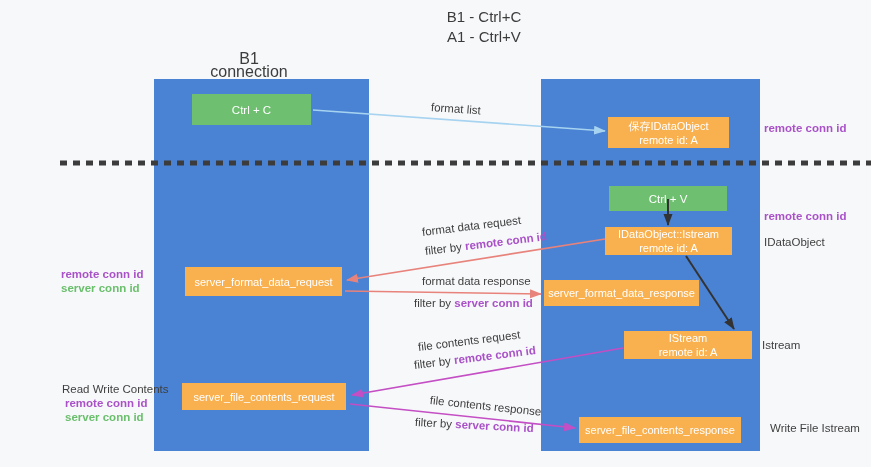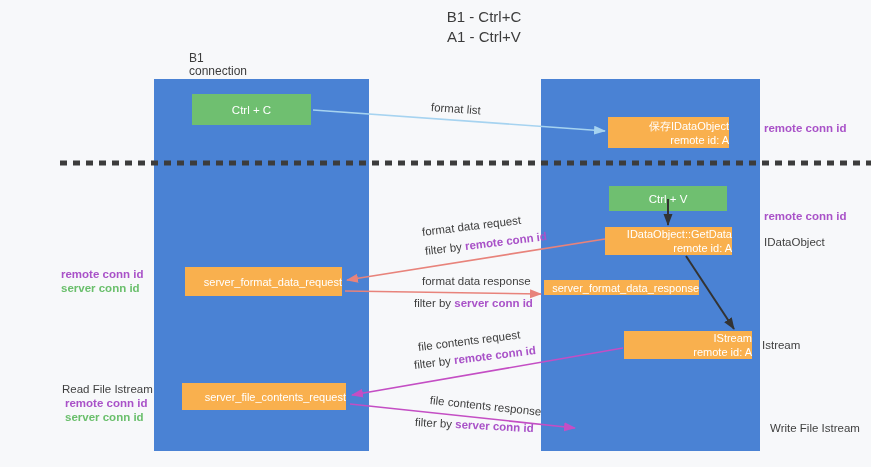--- a/index.html
+++ b/index.html
@@ -16,33 +16,33 @@
   #col-left  { left:120px; width:215px; }
   #col-right { left:507px; width:219px; }
 
   .box {
     position:absolute; z-index:3;
     display:flex; flex-direction:column; align-items:center; justify-content:center;
     color:#fff; text-align:center; font-size:11px; line-height:14px;
     white-space:nowrap;
   }
   .box.green  { background:#6fbf70; }
-  .box.orange { background:#f9b04e;align-items:flex-end; }
+  .box.orange { background:#f9b04e; }
 
   .lbl { position:absolute; z-index:6; font-size:11.5px; white-space:nowrap; color:#3f3f3f; }
   .purple  { color:#a952c8; font-weight:700; }
   .greentx { color:#6abf6c; font-weight:700; }
   .rot-up   { transform:rotate(-7deg); transform-origin:left center; }
   .rot-dn4  { transform:rotate(4deg);  transform-origin:left center; }
   .rot-dn6  { transform:rotate(6deg);  transform-origin:left center; }
   .rot-dn3  { transform:rotate(3deg);  transform-origin:left center; }
 
   .title { position:absolute; left:330px; width:240px; text-align:center;
            font-size:15px; color:#3c3c3c; z-index:2; }
-  .colhead { position:absolute; width:120px; text-align:left; font-size:12px;
+  .colhead { position:absolute; width:120px; text-align:center; font-size:16px;
              line-height:13px; color:#3c3c3c; z-index:2; }
 
   #overlay { position:absolute; left:0; top:0; z-index:5; pointer-events:none; }
 </style>
 </head>
 <body>
 
 <div id="stage">
 
   <div class="title" style="top:8px">B1 - Ctrl+C</div>
@@ -63,48 +63,51 @@
   <div class="box orange" style="left:574px; top:117px; width:121px; height:31px">
     <span>保存IDataObject</span>
     <span>remote id: A</span>
   </div>
 
   <div class="box green" style="left:575px; top:186px; width:118px; height:25px; font-size:11.5px">
     <span>Ctrl + V</span>
   </div>
 
   <div class="box orange" style="left:571px; top:227px; width:127px; height:28px">
-    <span>IDataObject::GetData</span>
+    <span>IDataObject::Istream</span>
     <span>remote id: A</span>
   </div>
 
   <div class="box orange" style="left:151px; top:267px; width:157px; height:29px">
     <span>server_format_data_request</span>
   </div>
 
-  <div class="box orange" style="left:510px; top:280px; width:155px; height:15px">
+  <div class="box orange" style="left:510px; top:280px; width:155px; height:26px">
     <span>server_format_data_response</span>
   </div>
 
   <div class="box orange" style="left:590px; top:331px; width:128px; height:28px">
     <span>IStream</span>
     <span>remote id: A</span>
   </div>
 
   <div class="box orange" style="left:148px; top:383px; width:164px; height:27px">
     <span>server_file_contents_request</span>
   </div>
 
+  <div class="box orange" style="left:545px; top:417px; width:162px; height:26px">
+    <span>server_file_contents_response</span>
+  </div>
 
   <div class="lbl purple" style="left:730px; top:122px">remote conn id</div>
   <div class="lbl purple" style="left:730px; top:210px">remote conn id</div>
   <div class="lbl" style="left:730px; top:236px">IDataObject</div>
   <div class="lbl" style="left:728px; top:339px">Istream</div>
   <div class="lbl" style="left:736px; top:422px">Write File Istream</div>
-  <div class="lbl" style="left:28px; top:383px">Read File Istream</div>
+  <div class="lbl" style="left:28px; top:383px">Read Write Contents</div>
 
   <div class="lbl purple" style="left:27px; top:268px">remote conn id</div>
   <div class="lbl greentx" style="left:27px; top:282px">server conn id</div>
   <div class="lbl purple" style="left:31px; top:397px">remote conn id</div>
   <div class="lbl greentx" style="left:31px; top:411px">server conn id</div>
 
   <div class="lbl rot-dn4" style="left:397px; top:101px">format list</div>
 
   <div class="lbl rot-up" style="left:388px; top:226px">format data request</div>
   <div class="lbl rot-up" style="left:391px; top:245px">

